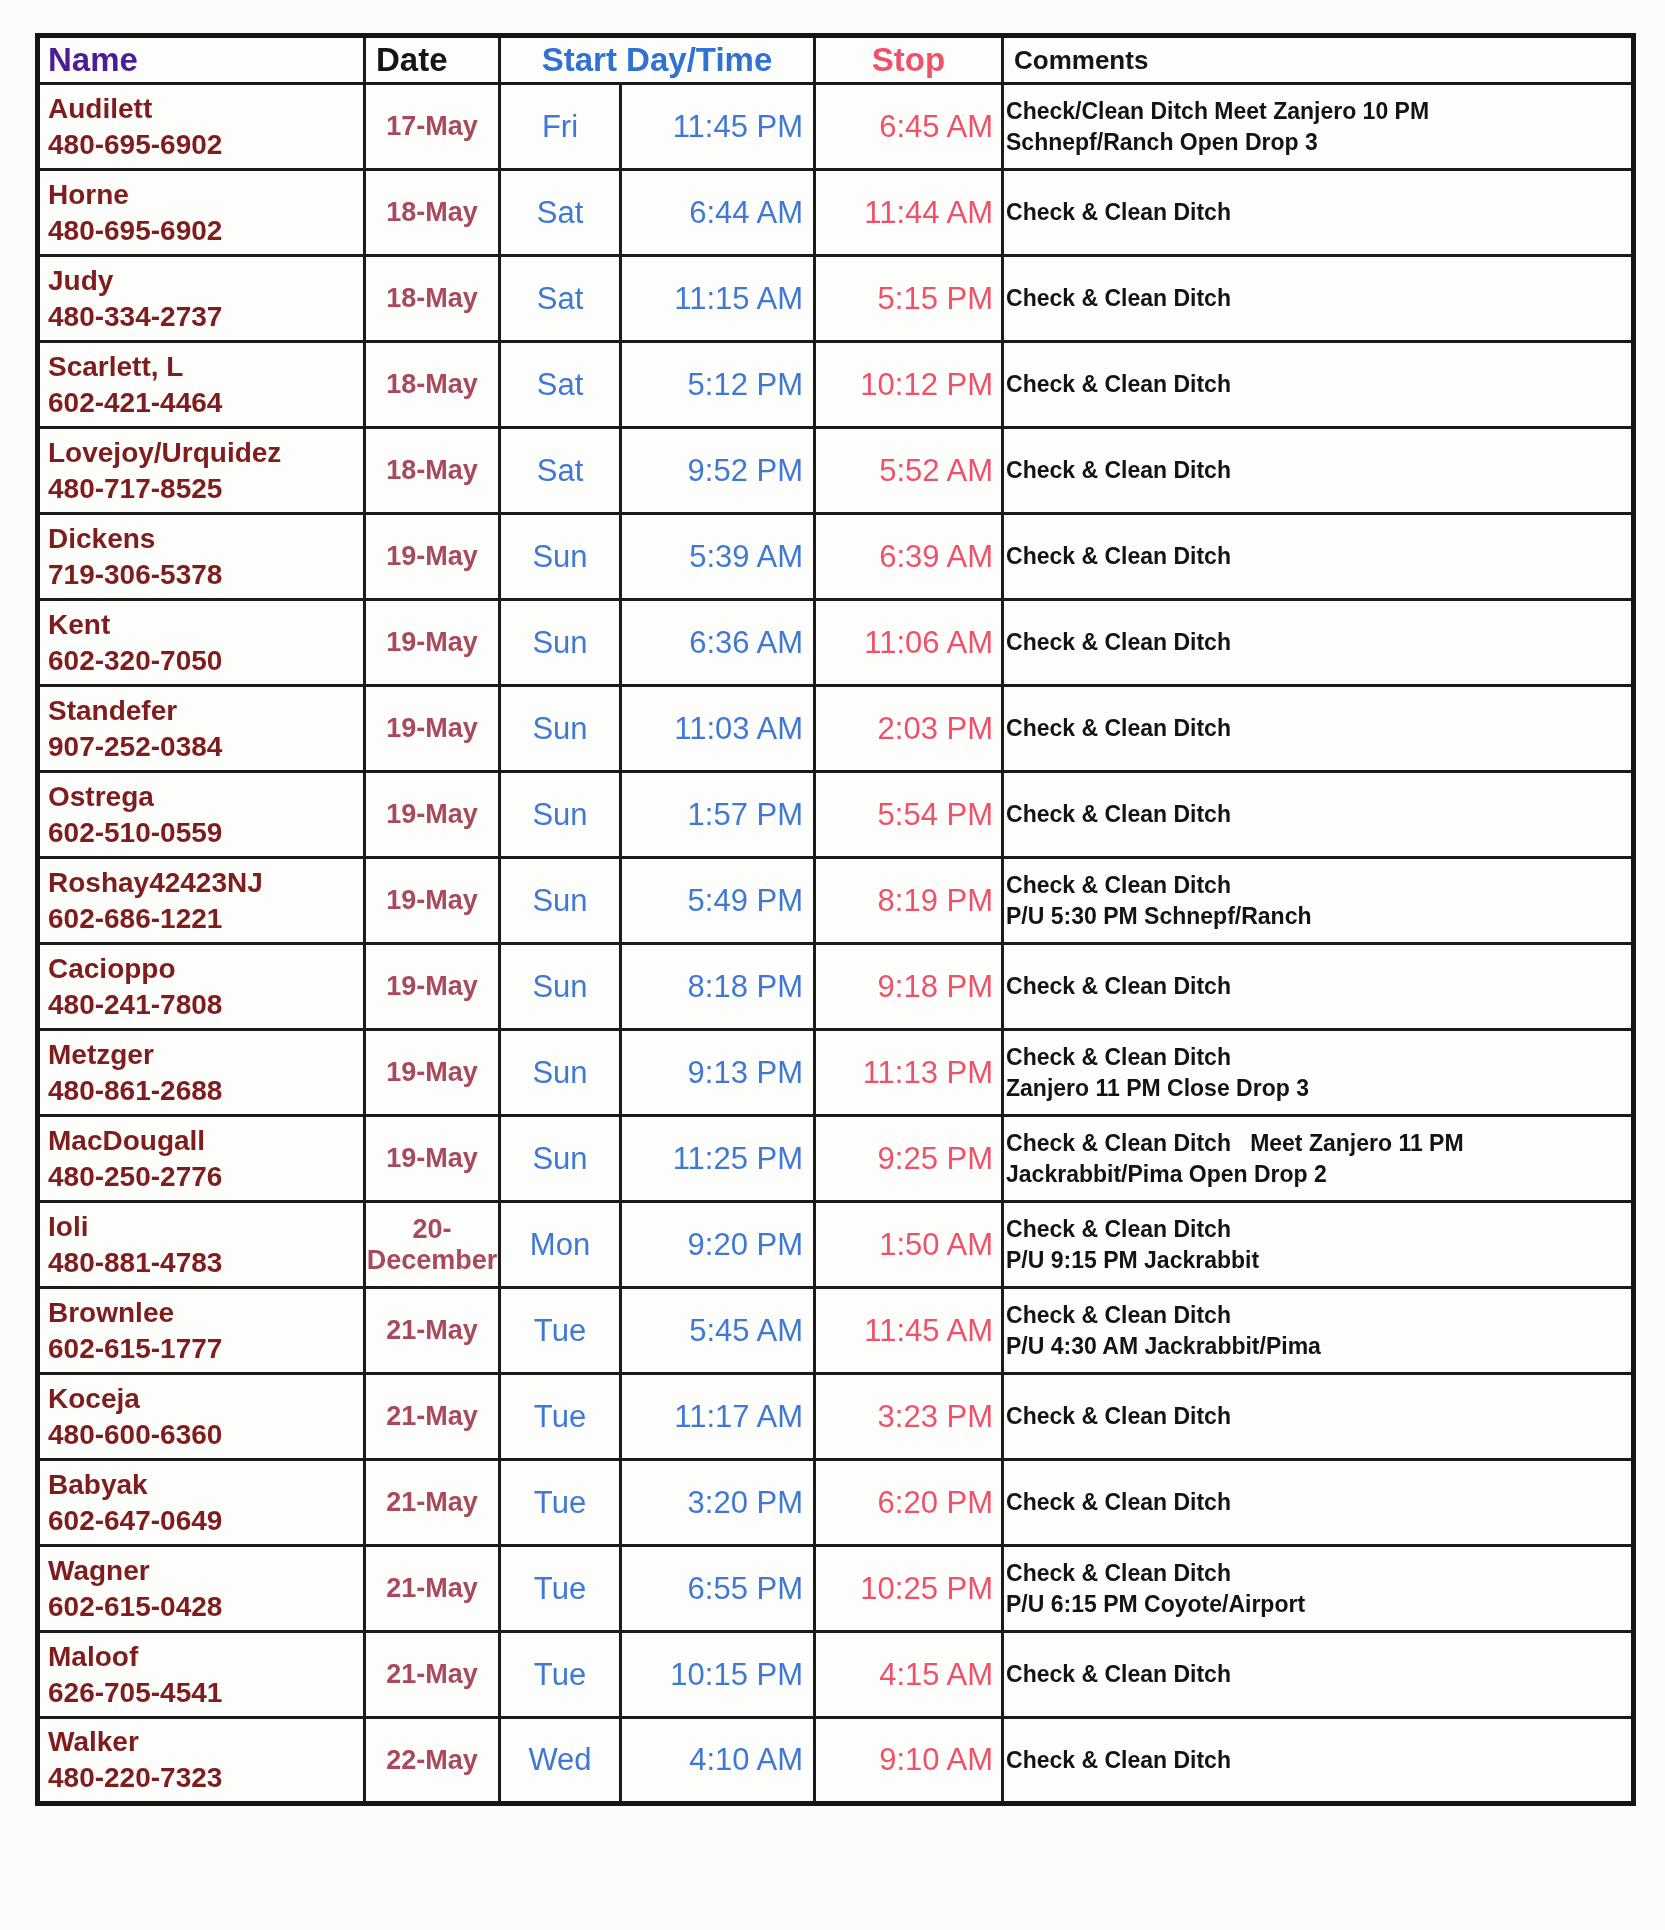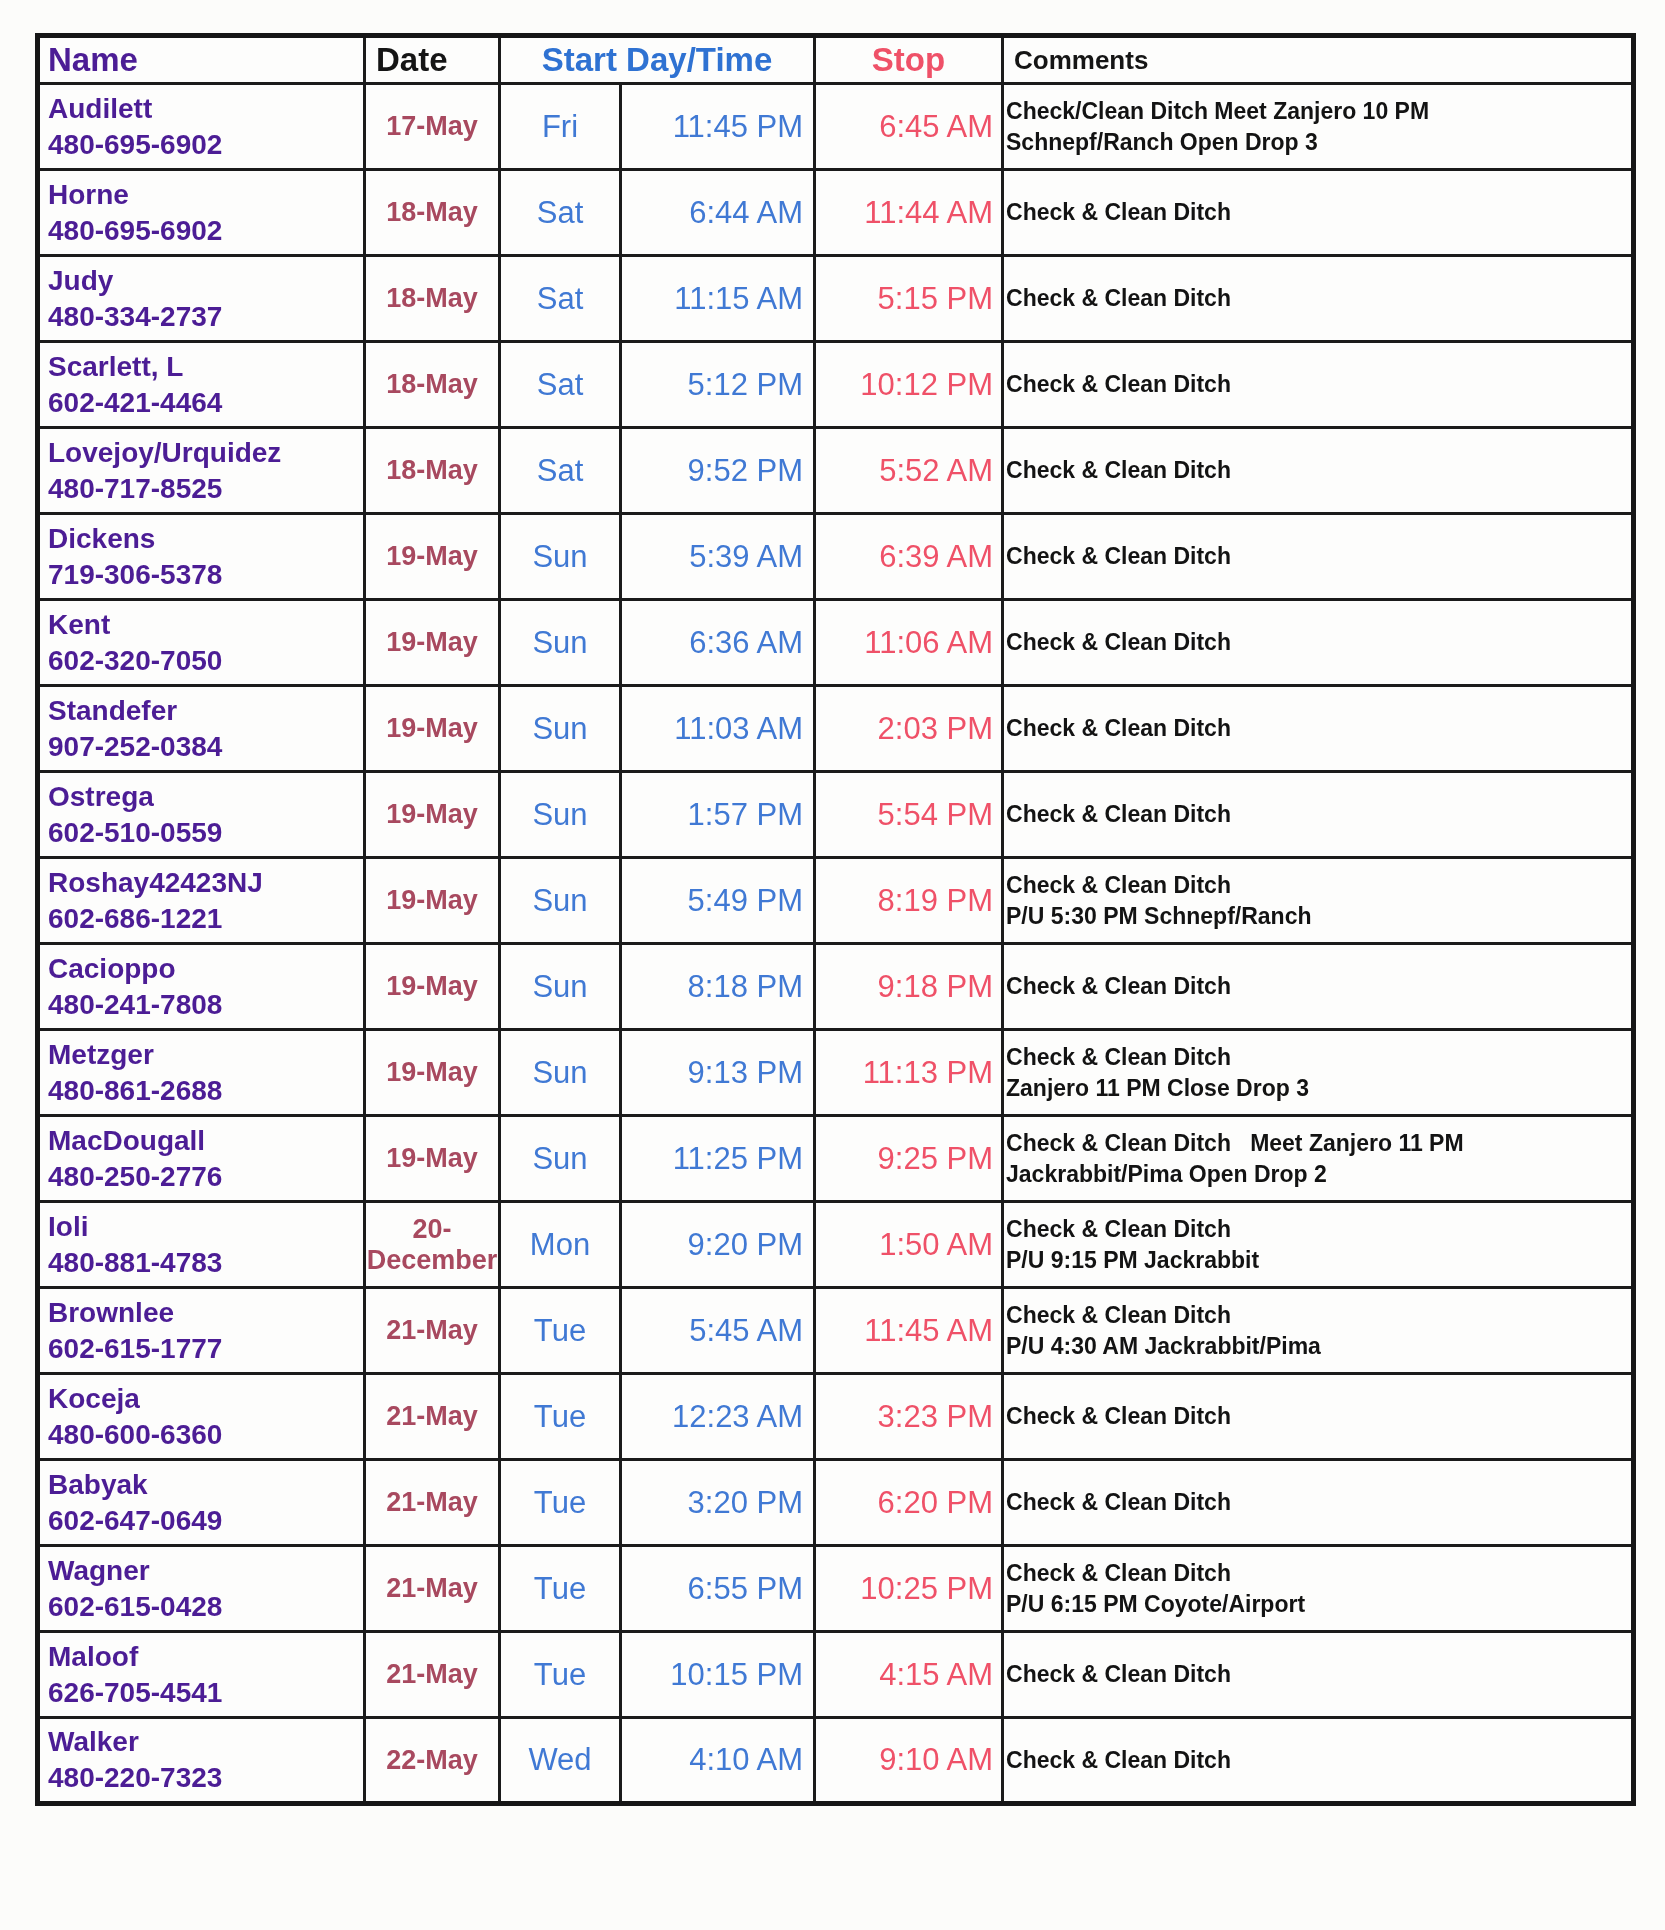--- a/index.html
+++ b/index.html
@@ -49,21 +49,21 @@
     text-align: center;
     font-size: 33px; font-weight: bold; color: var(--pink);
   }
   th.h-comments {
     text-align: left; padding-left: 10px;
     font-size: 26px; font-weight: bold; color: #151515;
   }
 
   td.c-name {
     vertical-align: middle; text-align: left;
-    padding-left: 8px; color: #4c1d95;
+    padding-left: 8px; color: #7f1d1d;
   }
   td.c-name .nm, td.c-name .ph {
     font-size: 28px; font-weight: bold; line-height: 36px;
     white-space: nowrap;
   }
   td.c-date {
     vertical-align: middle; text-align: center;
     font-size: 27px; font-weight: bold; color: var(--date-color);
   }
   td.c-day {
@@ -326,21 +326,21 @@
           </td>
   </tr>
 
   <tr>
     <td class="c-name">
       <div class="nm">Koceja</div>
       <div class="ph">480-600-6360</div>
     </td>
     <td class="c-date">21-May</td>
     <td class="c-day">Tue</td>
-    <td class="c-start">12:23 AM</td>
+    <td class="c-start">11:17 AM</td>
     <td class="c-stop">3:23 PM</td>
     <td class="c-comments">
             <div class="line">Check &amp; Clean Ditch</div>
           </td>
   </tr>
 
   <tr>
     <td class="c-name">
       <div class="nm">Babyak</div>
       <div class="ph">602-647-0649</div>

